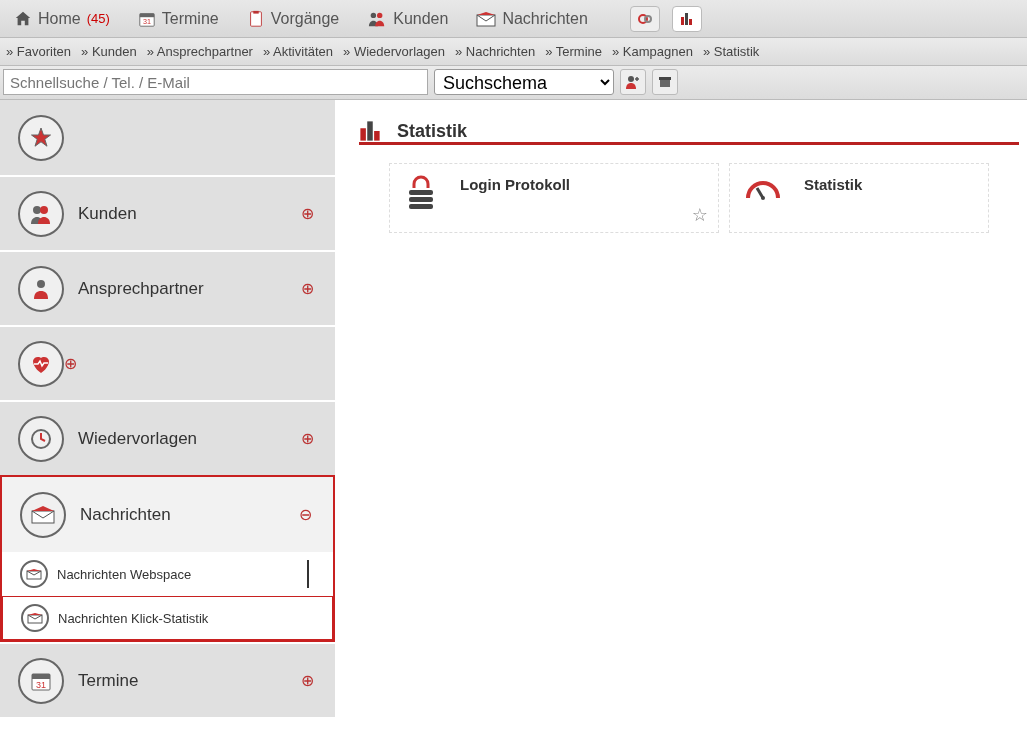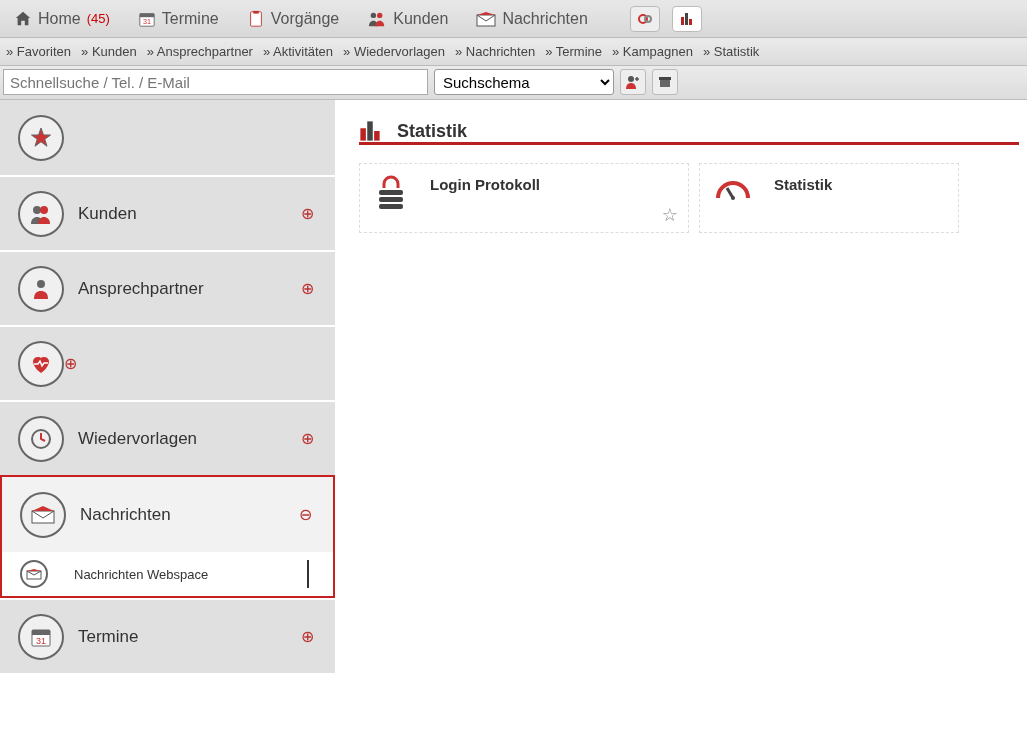--- a/index.html
+++ b/index.html
@@ -6,38 +6,38 @@
 body { font-family: Arial, sans-serif; font-size: 14px; background: #fff; width: 1027px; color: #333; }
 .topbar { background: linear-gradient(#e8e8e8,#d8d8d8); border-bottom: 1px solid #bbb; height: 38px; display: flex; align-items: center; padding: 0 6px; gap: 12px; }
 .topitem { display: flex; align-items: center; gap: 6px; padding: 4px 8px; font-size: 16px; color: #555; cursor: pointer; }
 .topitem .cnt { color: #c00; font-size: 13px; }
 .iconbtn { width: 30px; height: 26px; border: 1px solid #bbb; border-radius: 4px; background: #eee; display: flex; align-items: center; justify-content: center; cursor: pointer; }
 .iconbtn.active { background: #fff; }
 .bcbar { background: linear-gradient(#ebebeb,#dcdcdc); border-bottom: 1px solid #bbb; height: 28px; display: flex; align-items: center; padding: 0 6px; gap: 10px; font-size: 13px; color: #444; }
 .bc { cursor: pointer; }
 .searchbar { background: linear-gradient(#ebebeb,#dcdcdc); border-bottom: 1px solid #bbb; height: 34px; display: flex; align-items: flex-start; padding: 3px; gap: 6px; }
 .searchinput { flex: 0 0 425px; height: 26px; border: 1px solid #aaa; font-size: 15px; padding: 2px 6px; color: #888; }
-.schema { width: 180px; height: 26px; border: 1px solid #999; border-radius: 3px; font-size: 15px; padding: 2px 4px; background: #fff; }
+.schema { width: 180px; height: 26px; border: 1px solid #999; border-radius: 3px; font-size: 18px; padding: 2px 4px; background: #fff; }
 .sbtn { width: 26px; height: 26px; border: 1px solid #bbb; border-radius: 3px; background: #eee; display: flex; align-items: center; justify-content: center; cursor: pointer; }
 .main { display: flex; }
 .sidebar { width: 335px; background: #e0e0e0; }
 .cat { height: 75px; display: flex; align-items: center; padding: 0 18px; border-top: 2px solid #fff; cursor: pointer; }
 .cat:first-child { border-top: none; }
 .cat .cicon { width: 46px; height: 46px; border: 2px solid #666; border-radius: 50%; background: #f0f0f0; display: flex; align-items: center; justify-content: center; }
 .cat .clabel { margin-left: 14px; font-size: 17px; color: #333; flex: 1; }
 .cat .exp { width: 16px; font-size: 16px; color: #b33; }
 .catwrap.hl { border: 2px solid #c82020; background: #f2f2f2; }
-.sub { background: #fff; padding: 6px 10px 6px 18px; display: flex; align-items: center; gap: 26px; height: 44px; font-size: 13px; cursor: pointer; position: relative; }
+.sub { background: #fff; padding: 6px 10px 6px 18px; display: flex; align-items: center; gap: 9px; height: 44px; font-size: 13px; cursor: pointer; position: relative; }
 .sub .sicon { width: 28px; height: 28px; border: 2px solid #666; border-radius: 50%; display: flex; align-items: center; justify-content: center; }
 .sub.hl { border: 1px solid #c82020; }
 .vline { position: absolute; right: 24px; top: 8px; bottom: 8px; width: 2px; background: #333; }
 .content { flex: 1; padding: 20px 8px 8px 24px; }
 .pagehdr { display: flex; align-items: center; gap: 16px; border-bottom: 3px solid #b82020; margin-bottom: 18px; }
 .pagehdr h2 { font-size: 18px; font-weight: bold; }
-.tiles { display: flex; gap: 10px; }
+.tiles { display: flex; gap: 10px; justify-content: center; }
 .tile { width: 330px; height: 70px; border: 1px dashed #ddd; display: flex; align-items: flex-start; padding: 10px 14px; gap: 22px; cursor: pointer; position: relative; }
 .tile .tlabel { font-weight: bold; font-size: 15px; margin-top: 2px; }
 .tile .star { position: absolute; right: 10px; bottom: 6px; color: #888; font-size: 18px; }
 svg { display: block; }
 </style>
 </head>
 <body>
 
 <div class="topbar">
   <div class="topitem">
@@ -200,20 +200,30 @@
         <div class="sicon">
             <svg width="16" height="12" viewBox="0 0 16 12">
               <rect x="1" y="3" width="14" height="8" fill="#fff" stroke="#555"></rect>
               <path d="M1 3l7 4 7-4" stroke="#555" fill="none"></path>
               <path d="M1 3l7-2 7 2" fill="#c33"></path>
             </svg>
           </div>
         <span>Nachrichten Webspace</span>
         <div class="vline"></div>
       </div>
+      <div class="sub hl">
+        <div class="sicon">
+            <svg width="16" height="12" viewBox="0 0 16 12">
+              <rect x="1" y="3" width="14" height="8" fill="#fff" stroke="#555"></rect>
+              <path d="M1 3l7 4 7-4" stroke="#555" fill="none"></path>
+              <path d="M1 3l7-2 7 2" fill="#c33"></path>
+            </svg>
+          </div>
+        <span>Nachrichten Klick-Statistik</span>
+      </div>
     </div>
 
     <div class="cat">
       <div class="cicon">
           <svg width="24" height="24" viewBox="0 0 24 24">
             <rect x="3" y="5" width="18" height="16" rx="1" fill="#fff" stroke="#666"></rect>
             <rect x="3" y="5" width="18" height="5" fill="#666"></rect>
             <text x="12" y="19" font-size="9" text-anchor="middle" fill="#c33">31</text>
           </svg>
         </div>

